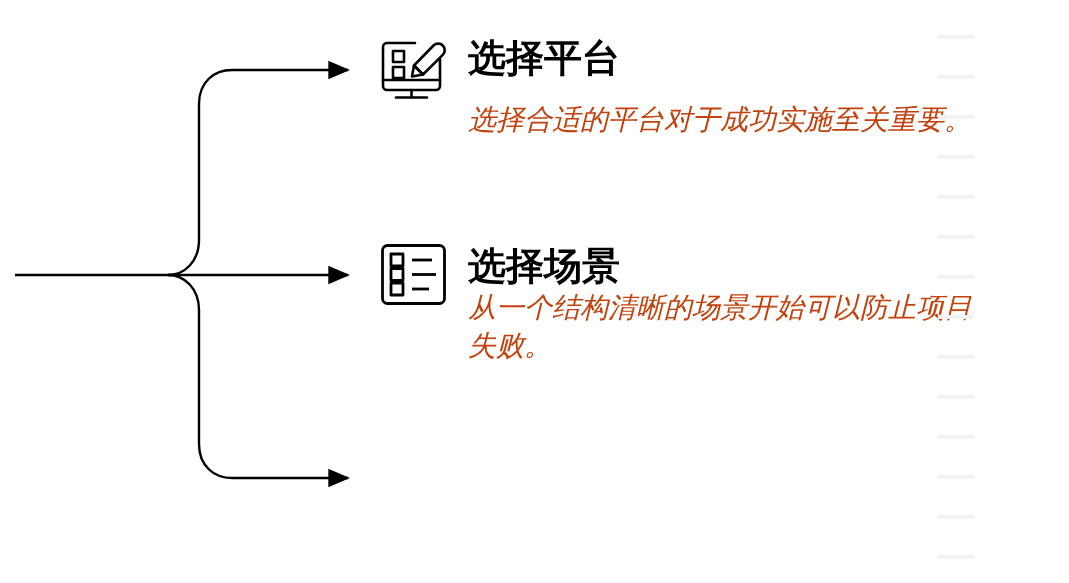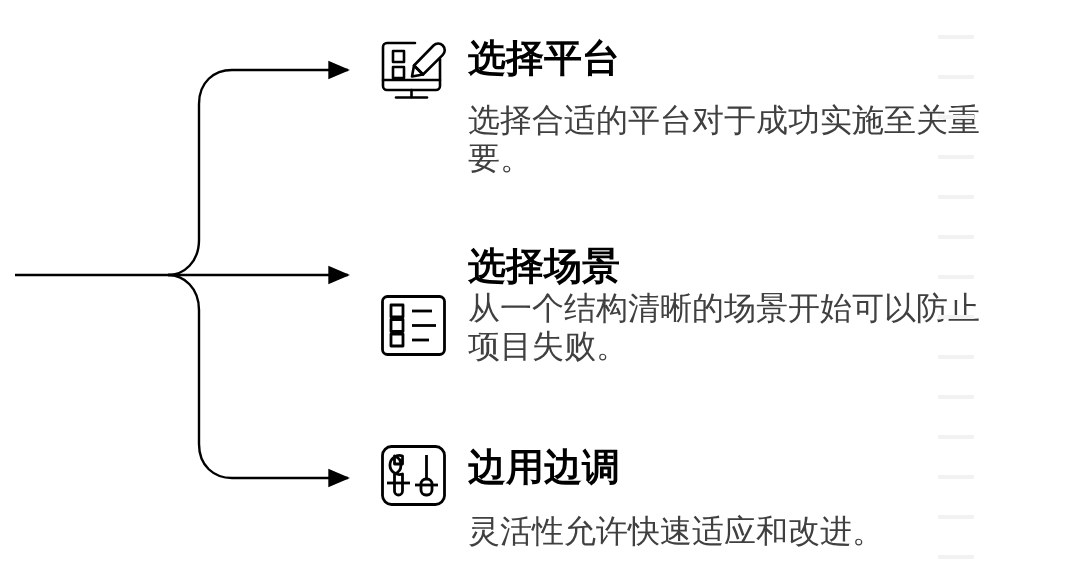--- a/index.html
+++ b/index.html
@@ -37,21 +37,21 @@
   
   .branch-row {
     position: absolute;
     left: 378px;
     width: 640px;
     display: flex;
     flex-direction: row;
     align-items: flex-start;
   }
   #branch-row-0 { top: 34px; }
-  #branch-row-1 { top: 242px; align-items: flex-end; }
+  #branch-row-1 { top: 242px; }
   #branch-row-2 { top: 443px; }
 
   .branch-icon {
     width: 70px;
     min-width: 70px;
     height: 72px;
     margin-right: 20px;
     display: block;
   }
 
@@ -64,26 +64,27 @@
     font-size: 38px;
     font-weight: bold;
     line-height: 46px;
     letter-spacing: 0px;
     color: #000000;
     margin: 0 0 0 0;
     white-space: nowrap;
   }
 
   .branch-desc {
-    font-size: 32px;
+    font-size: 28px;
     font-weight: normal;
     line-height: 38px;
-    color: #404040;
+    color: #c2410c;
     margin: 18px 0 0 0;
     max-width: 530px;
+    font-style: italic;
   }
 
   #branch-row-0 .branch-desc { margin-top: 20px; }
   #branch-row-1 .branch-desc { margin-top: 0; }
   #branch-row-2 .branch-desc { margin-top: 22px; }
 
   
   #edge-rules {
     position: absolute;
     right: 0;
@@ -152,36 +153,20 @@
       <line x1="34" y1="18" x2="54" y2="18" stroke="#000000" stroke-width="2.8" stroke-linecap="butt"></line>
       <line x1="34" y1="32.5" x2="58" y2="32.5" stroke="#000000" stroke-width="2.8" stroke-linecap="butt"></line>
       <line x1="34" y1="47" x2="51" y2="47" stroke="#000000" stroke-width="2.8" stroke-linecap="butt"></line>
     </svg>
     <div class="branch-text">
       <div class="branch-title">选择场景</div>
       <div class="branch-desc">从一个结构清晰的场景开始可以防止项目失败。</div>
     </div>
   </div>
 
-  <div class="branch-row" id="branch-row-2">
-    <svg class="branch-icon" viewBox="0 0 70 72" xmlns="http://www.w3.org/2000/svg">
-      <rect x="4.5" y="3.5" width="62" height="58" rx="9" ry="9" fill="none" stroke="#000000" stroke-width="2.8" stroke-linejoin="round"></rect>
-
-      <path d="M24.5,13 A9.5,9.5 0 1 0 24.5,31 L24.5,48 A4,4 0 0 1 16.5,48 L16.5,31 A9.5,9.5 0 0 0 16.5,13 L16.5,21 L24.5,21 Z" fill="none" stroke="#000000" stroke-width="2.8" stroke-linejoin="round" stroke-linecap="round" transform="translate(0,0)"></path>
-      <line x1="9" y1="40" x2="32" y2="40" stroke="#000000" stroke-width="2.8" stroke-linecap="butt"></line>
-
-      <line x1="48.5" y1="12" x2="48.5" y2="36" stroke="#000000" stroke-width="2.8" stroke-linecap="butt"></line>
-      <rect x="43" y="36" width="11" height="16" rx="5" ry="5" fill="none" stroke="#000000" stroke-width="2.8" stroke-linejoin="round"></rect>
-      <line x1="37" y1="42" x2="60" y2="42" stroke="#000000" stroke-width="2.8" stroke-linecap="butt"></line>
-    </svg>
-    <div class="branch-text">
-      <div class="branch-title">边用边调</div>
-      <div class="branch-desc">灵活性允许快速适应和改进。</div>
-    </div>
-  </div>
 
   <div id="edge-rules">
       <div class="edge-rule" style="top: 35px; background: rgb(242, 242, 242);"></div>
       <div class="edge-rule" style="top: 75px; background: rgb(242, 242, 242);"></div>
       <div class="edge-rule" style="top: 115px; background: rgb(242, 242, 242);"></div>
       <div class="edge-rule" style="top: 155px; background: rgb(242, 242, 242);"></div>
       <div class="edge-rule" style="top: 195px; background: rgb(242, 242, 242);"></div>
       <div class="edge-rule" style="top: 235px; background: rgb(242, 242, 242);"></div>
       <div class="edge-rule" style="top: 275px; background: rgb(242, 242, 242);"></div>
       <div class="edge-rule" style="top: 315px; background: rgb(242, 242, 242);"></div>

